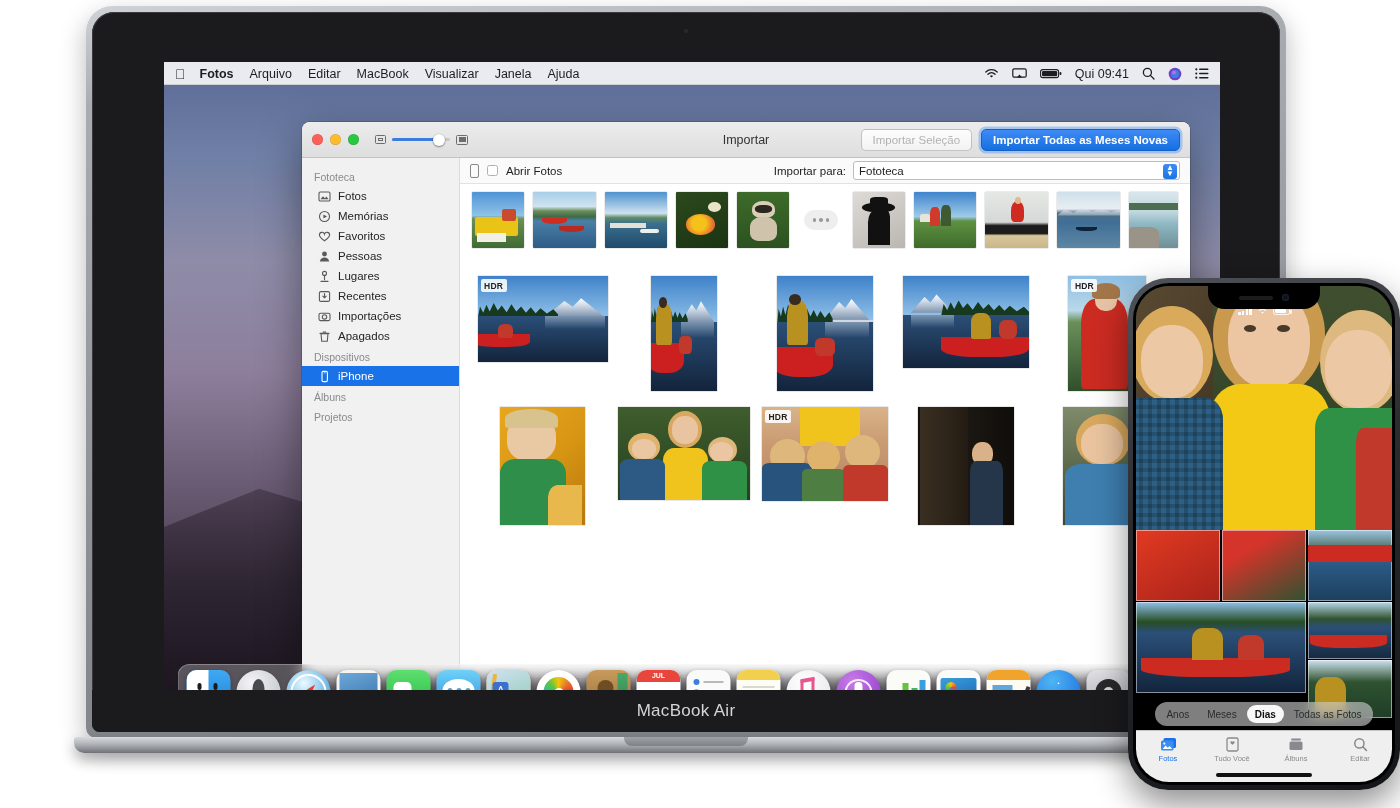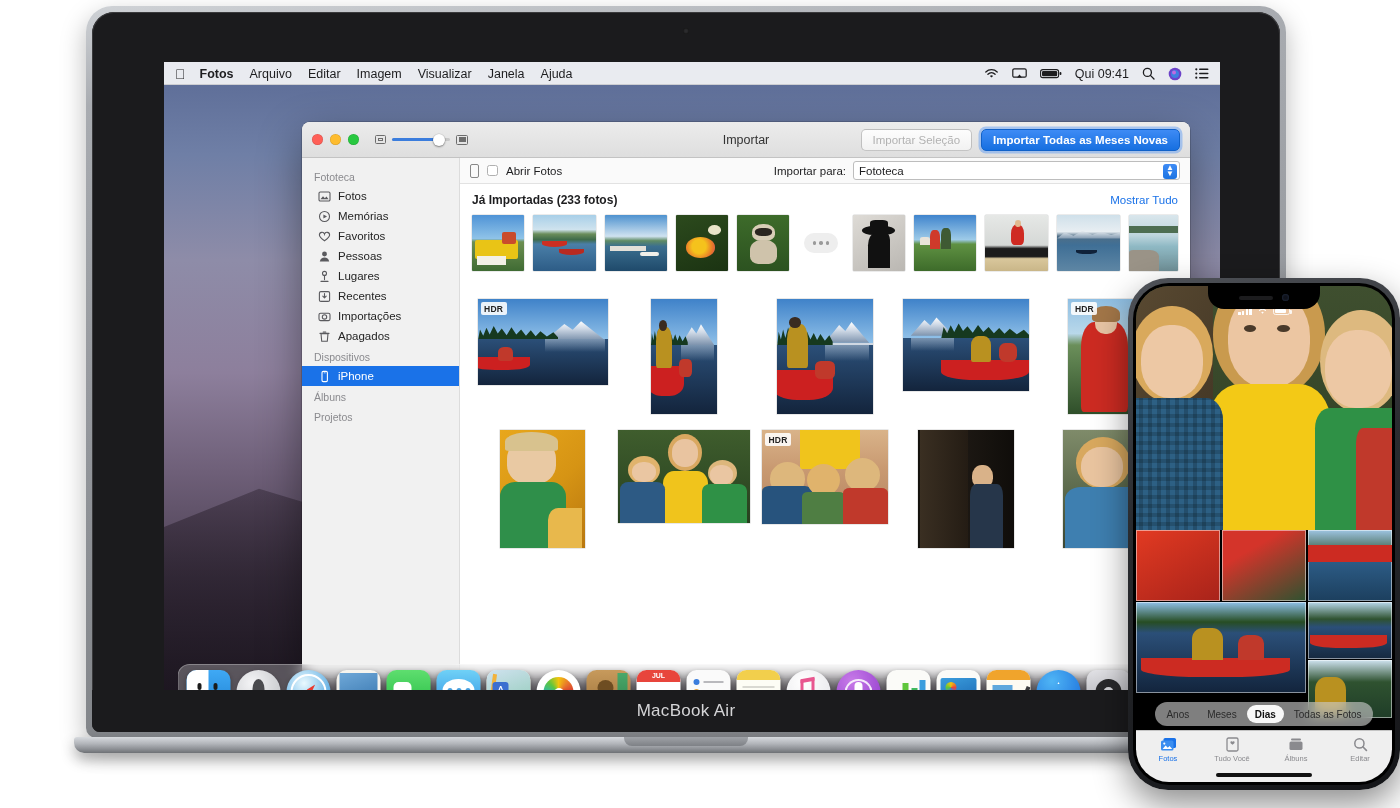--- a/index.html
+++ b/index.html
@@ -277,21 +277,21 @@
           <div class="wallpaper">
             <div class="wp-glow"></div>
             <div class="wp-ridge"></div>
           </div>
 
           <div class="menubar">
             <span class="mb-apple"></span>
             <span class="mi bold">Fotos</span>
             <span class="mi">Arquivo</span>
             <span class="mi">Editar</span>
-            <span class="mi">Imagem</span>
+            <span class="mi">MacBook</span>
             <span class="mi">Visualizar</span>
             <span class="mi">Janela</span>
             <span class="mi">Ajuda</span>
             <span class="right">
               <span class="mb-icn">
                 <svg width="15" height="11" viewBox="0 0 15 11">
                     <path d="M7.5 9.6 5.9 7.9a2.4 2.4 0 0 1 3.2 0z" fill="#1d1d1f"></path>
                     <path d="M3.9 6.2a5.2 5.2 0 0 1 7.2 0" stroke="#1d1d1f" stroke-width="1.3" fill="none" stroke-linecap="round"></path>
                     <path d="M1.8 4a8.2 8.2 0 0 1 11.4 0" stroke="#1d1d1f" stroke-width="1.3" fill="none" stroke-linecap="round"></path>
                   </svg>
@@ -464,24 +464,20 @@
                     <span class="popup">
                       <span>Fototeca</span>
                       <span class="arrows">
                           <span>▲</span>
                           <span>▼</span>
                         </span>
                     </span>
                   </span>
                 </div>
 
-                <div class="sect-head">
-                  <span class="sect-title">Já Importadas (233 fotos)</span>
-                  <span class="sect-link">Mostrar Tudo</span>
-                </div>
 
                 <div class="strip">
 
                   <span class="sthumb ph" style="width:53px;">
                     <span style="position:absolute;inset:0;background:linear-gradient(180deg,#4f93d6 0%,#8fc3e8 42%,#6d8f52 48%,#3f6b33 100%)"></span>
                     <span style="position:absolute;left:6%;top:44%;width:82%;height:34%;background:#e9c416;border-radius:2px"></span>
                     <span style="position:absolute;left:58%;top:31%;width:26%;height:20%;background:#c94b2c;border-radius:2px"></span>
                     <span style="position:absolute;left:10%;top:74%;width:56%;height:16%;background:#f2f0e6"></span>
                   </span>
 

